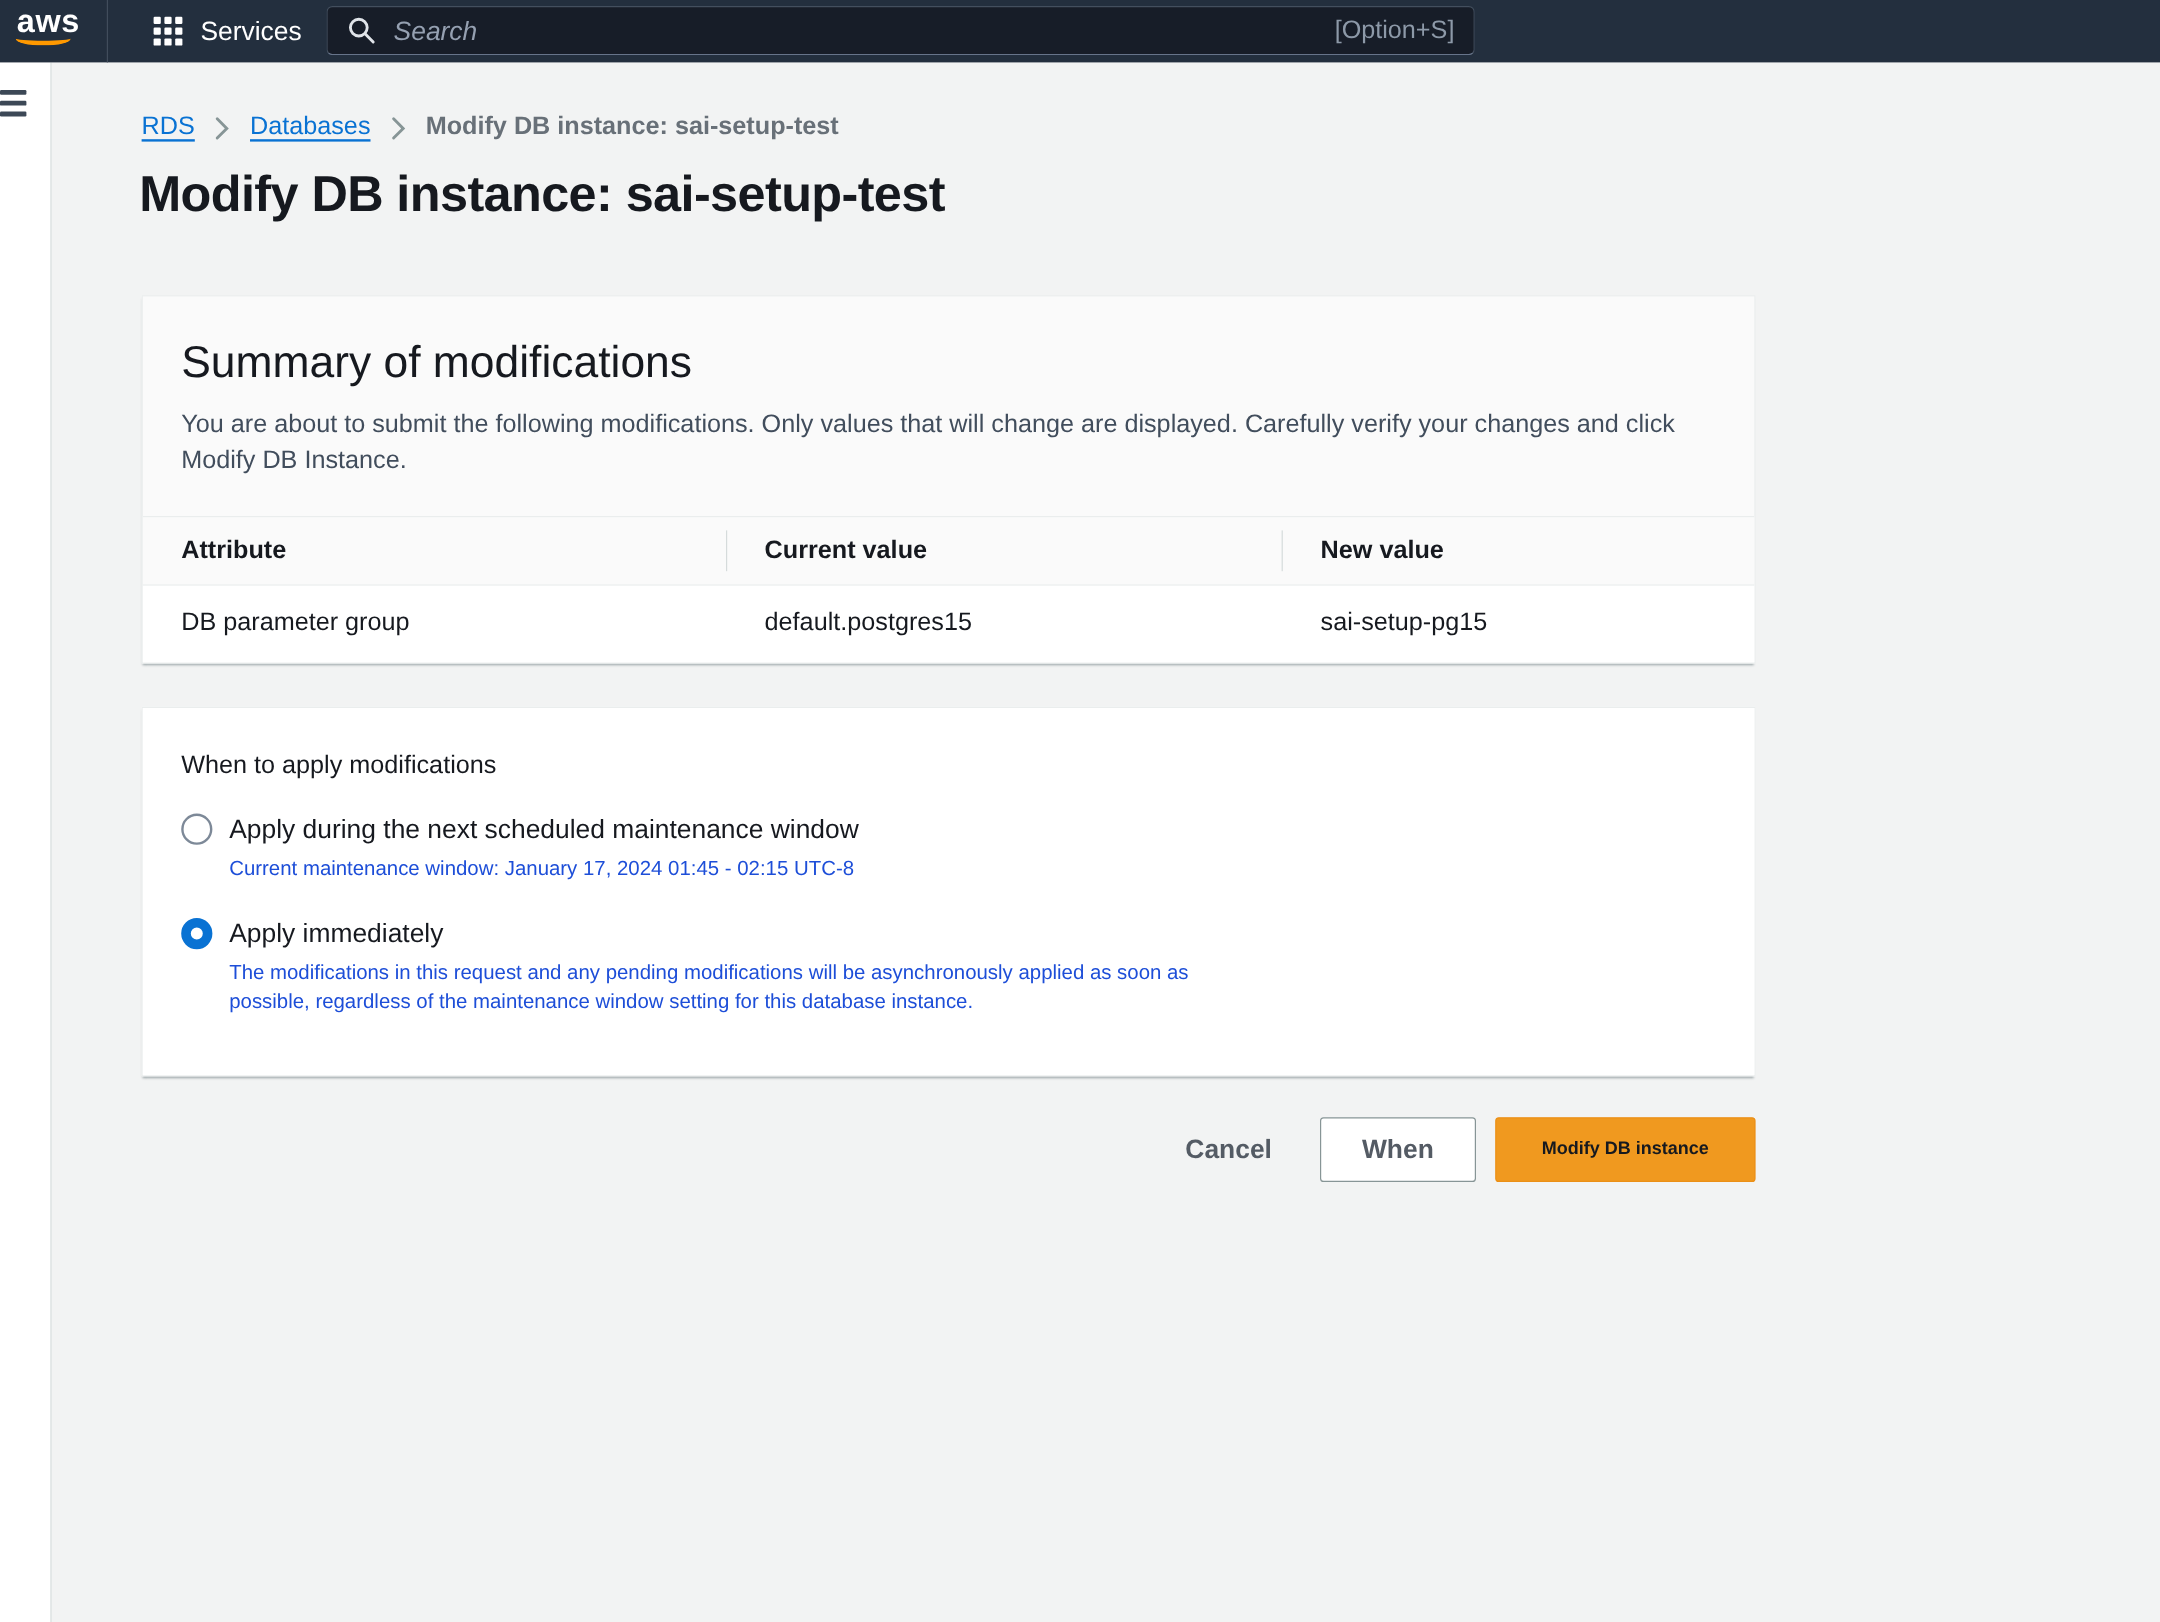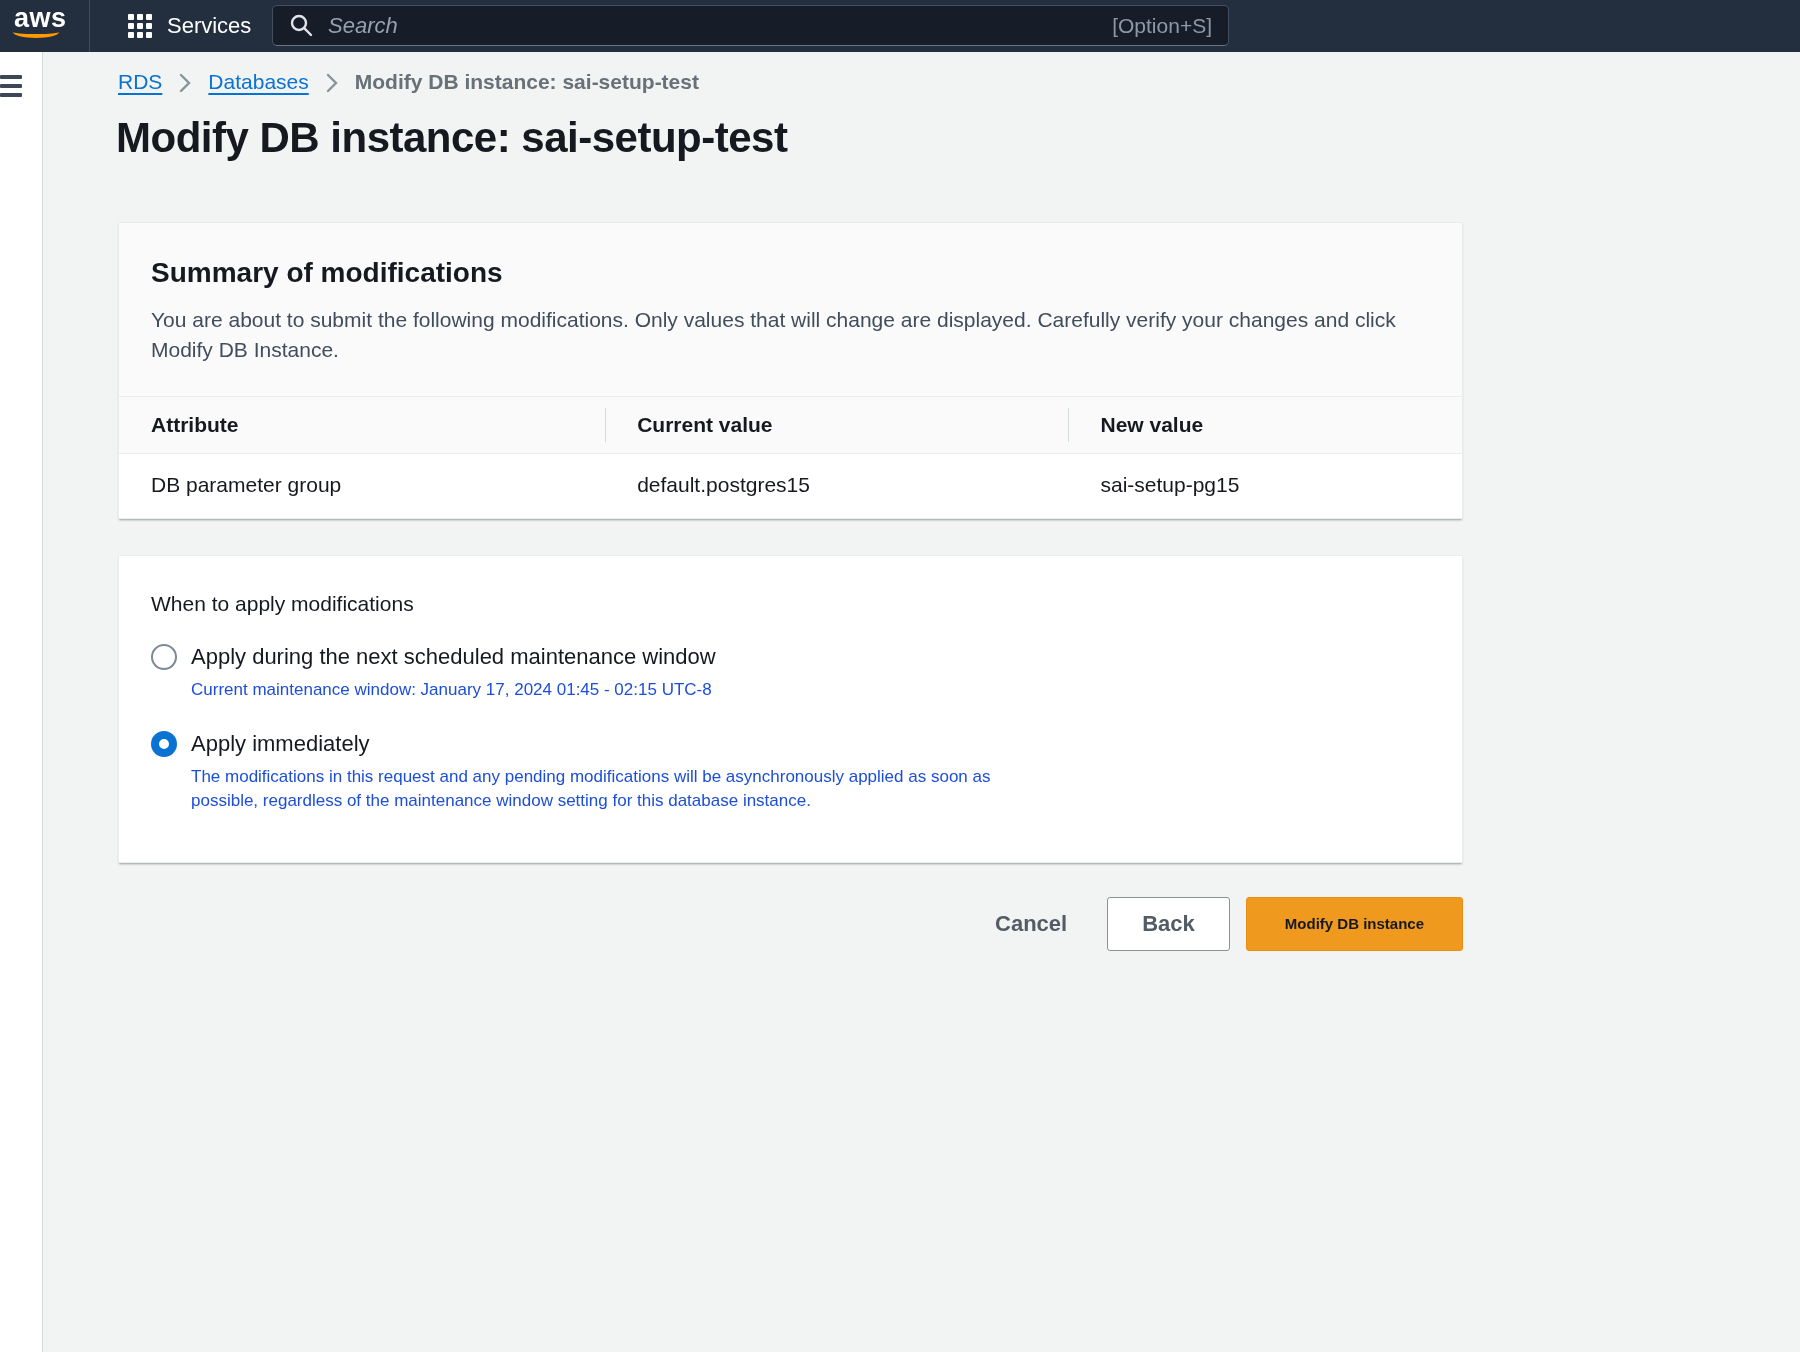--- a/index.html
+++ b/index.html
@@ -55,41 +55,41 @@
 
   
   .sidebar {
     position:absolute; top:52px; left:0; bottom:0; width:43px;
     background:#ffffff; border-right:1px solid #d5dbdb;
   }
   .hamburger { position:absolute; left:0; top:23px; width:22px; cursor:pointer; }
   .hamburger i { display:block; height:4px; background:#3c4856; margin-bottom:5px; border-radius:1px; }
 
   
-  .main { position:absolute; left:118px; top:36px; width:1345px; }
+  .main { position:absolute; left:118px; top:60px; width:1345px; }
 
   .breadcrumb {
     margin-top:34px; display:flex; align-items:center; gap:17px; font-size:21px;
   }
   .breadcrumb a { color:#0972d3; text-decoration:underline; text-underline-offset:4px; cursor:pointer; }
   .crumb-chevron { display:flex; margin-top:2px; }
   .breadcrumb .current { color:#687078; font-weight:700; }
 
   .page-title {
     margin-top:20px; margin-left:-2px;
     font-size:42px; font-weight:700; color:#16191f; letter-spacing:-0.5px;
   }
 
   .card {
     background:#fafafa; border:1px solid #eaeded;
     box-shadow:0 2px 2px -1px rgba(0,28,36,0.38);
   }
   .card-summary { margin-top:60px; }
   .card-head { padding:34px 32px 30px; }
-  .card-title { font-size:28px; font-weight:700; color:#16191f; }
+  .card-title { font-size:37px; font-weight:400; color:#16191f; }
   .card-desc {
     margin-top:16px; font-size:21px; line-height:1.45; color:#414d5c; max-width:1285px;
   }
 
   .thead { display:flex; border-top:1px solid #eaeded; background:#fafafa; }
   .th {
     padding:16px 0 16px 32px; font-size:21px; font-weight:700; color:#16191f;
     position:relative;
   }
   .th:not(:first-child)::before {
@@ -230,17 +230,17 @@
           <div class="radio-circle selected"></div>
           <div class="radio-label">Apply immediately</div>
         </div>
         <div class="radio-desc narrow">The modifications in this request and any pending modifications will be asynchronously applied as soon as possible, regardless of the maintenance window setting for this database instance.</div>
       </div>
     </div>
   </div>
 
   <div class="actions">
     <div class="btn btn-link">Cancel</div>
-    <div class="btn btn-normal">Back</div>
+    <div class="btn btn-normal">When</div>
     <div class="btn btn-primary">Modify DB instance</div>
   </div>
 
 </div>
 
 </body></html>

